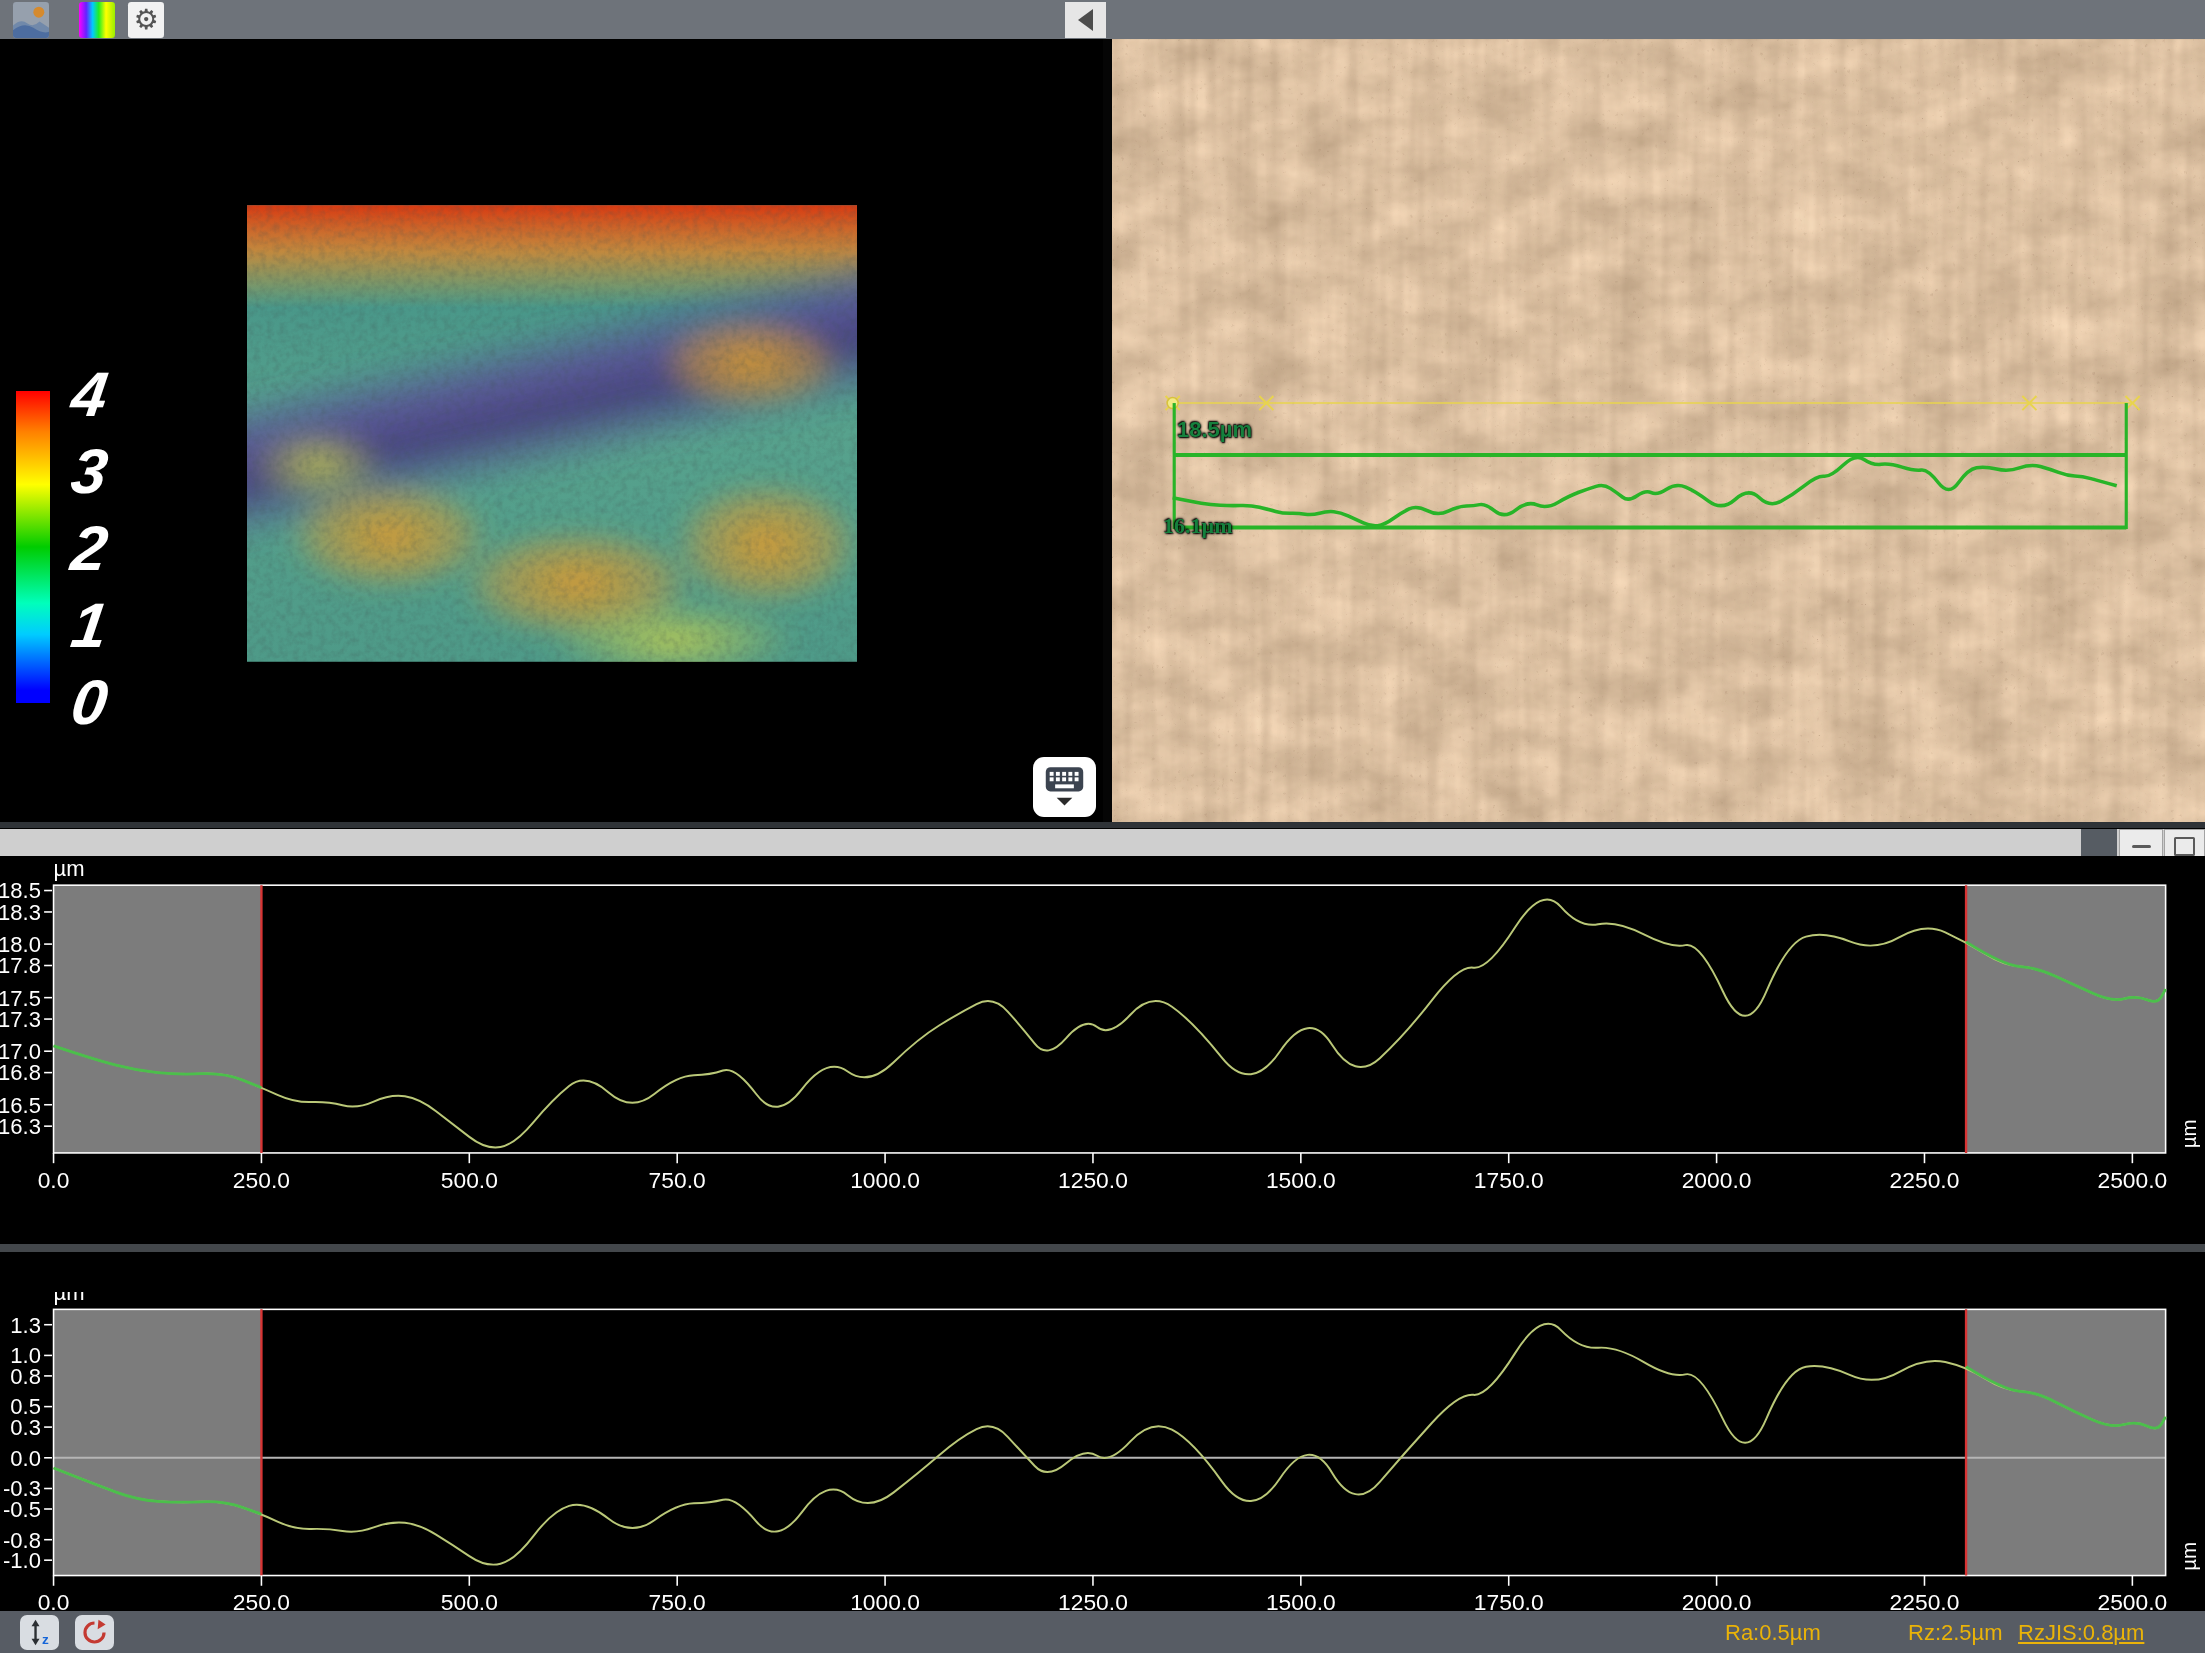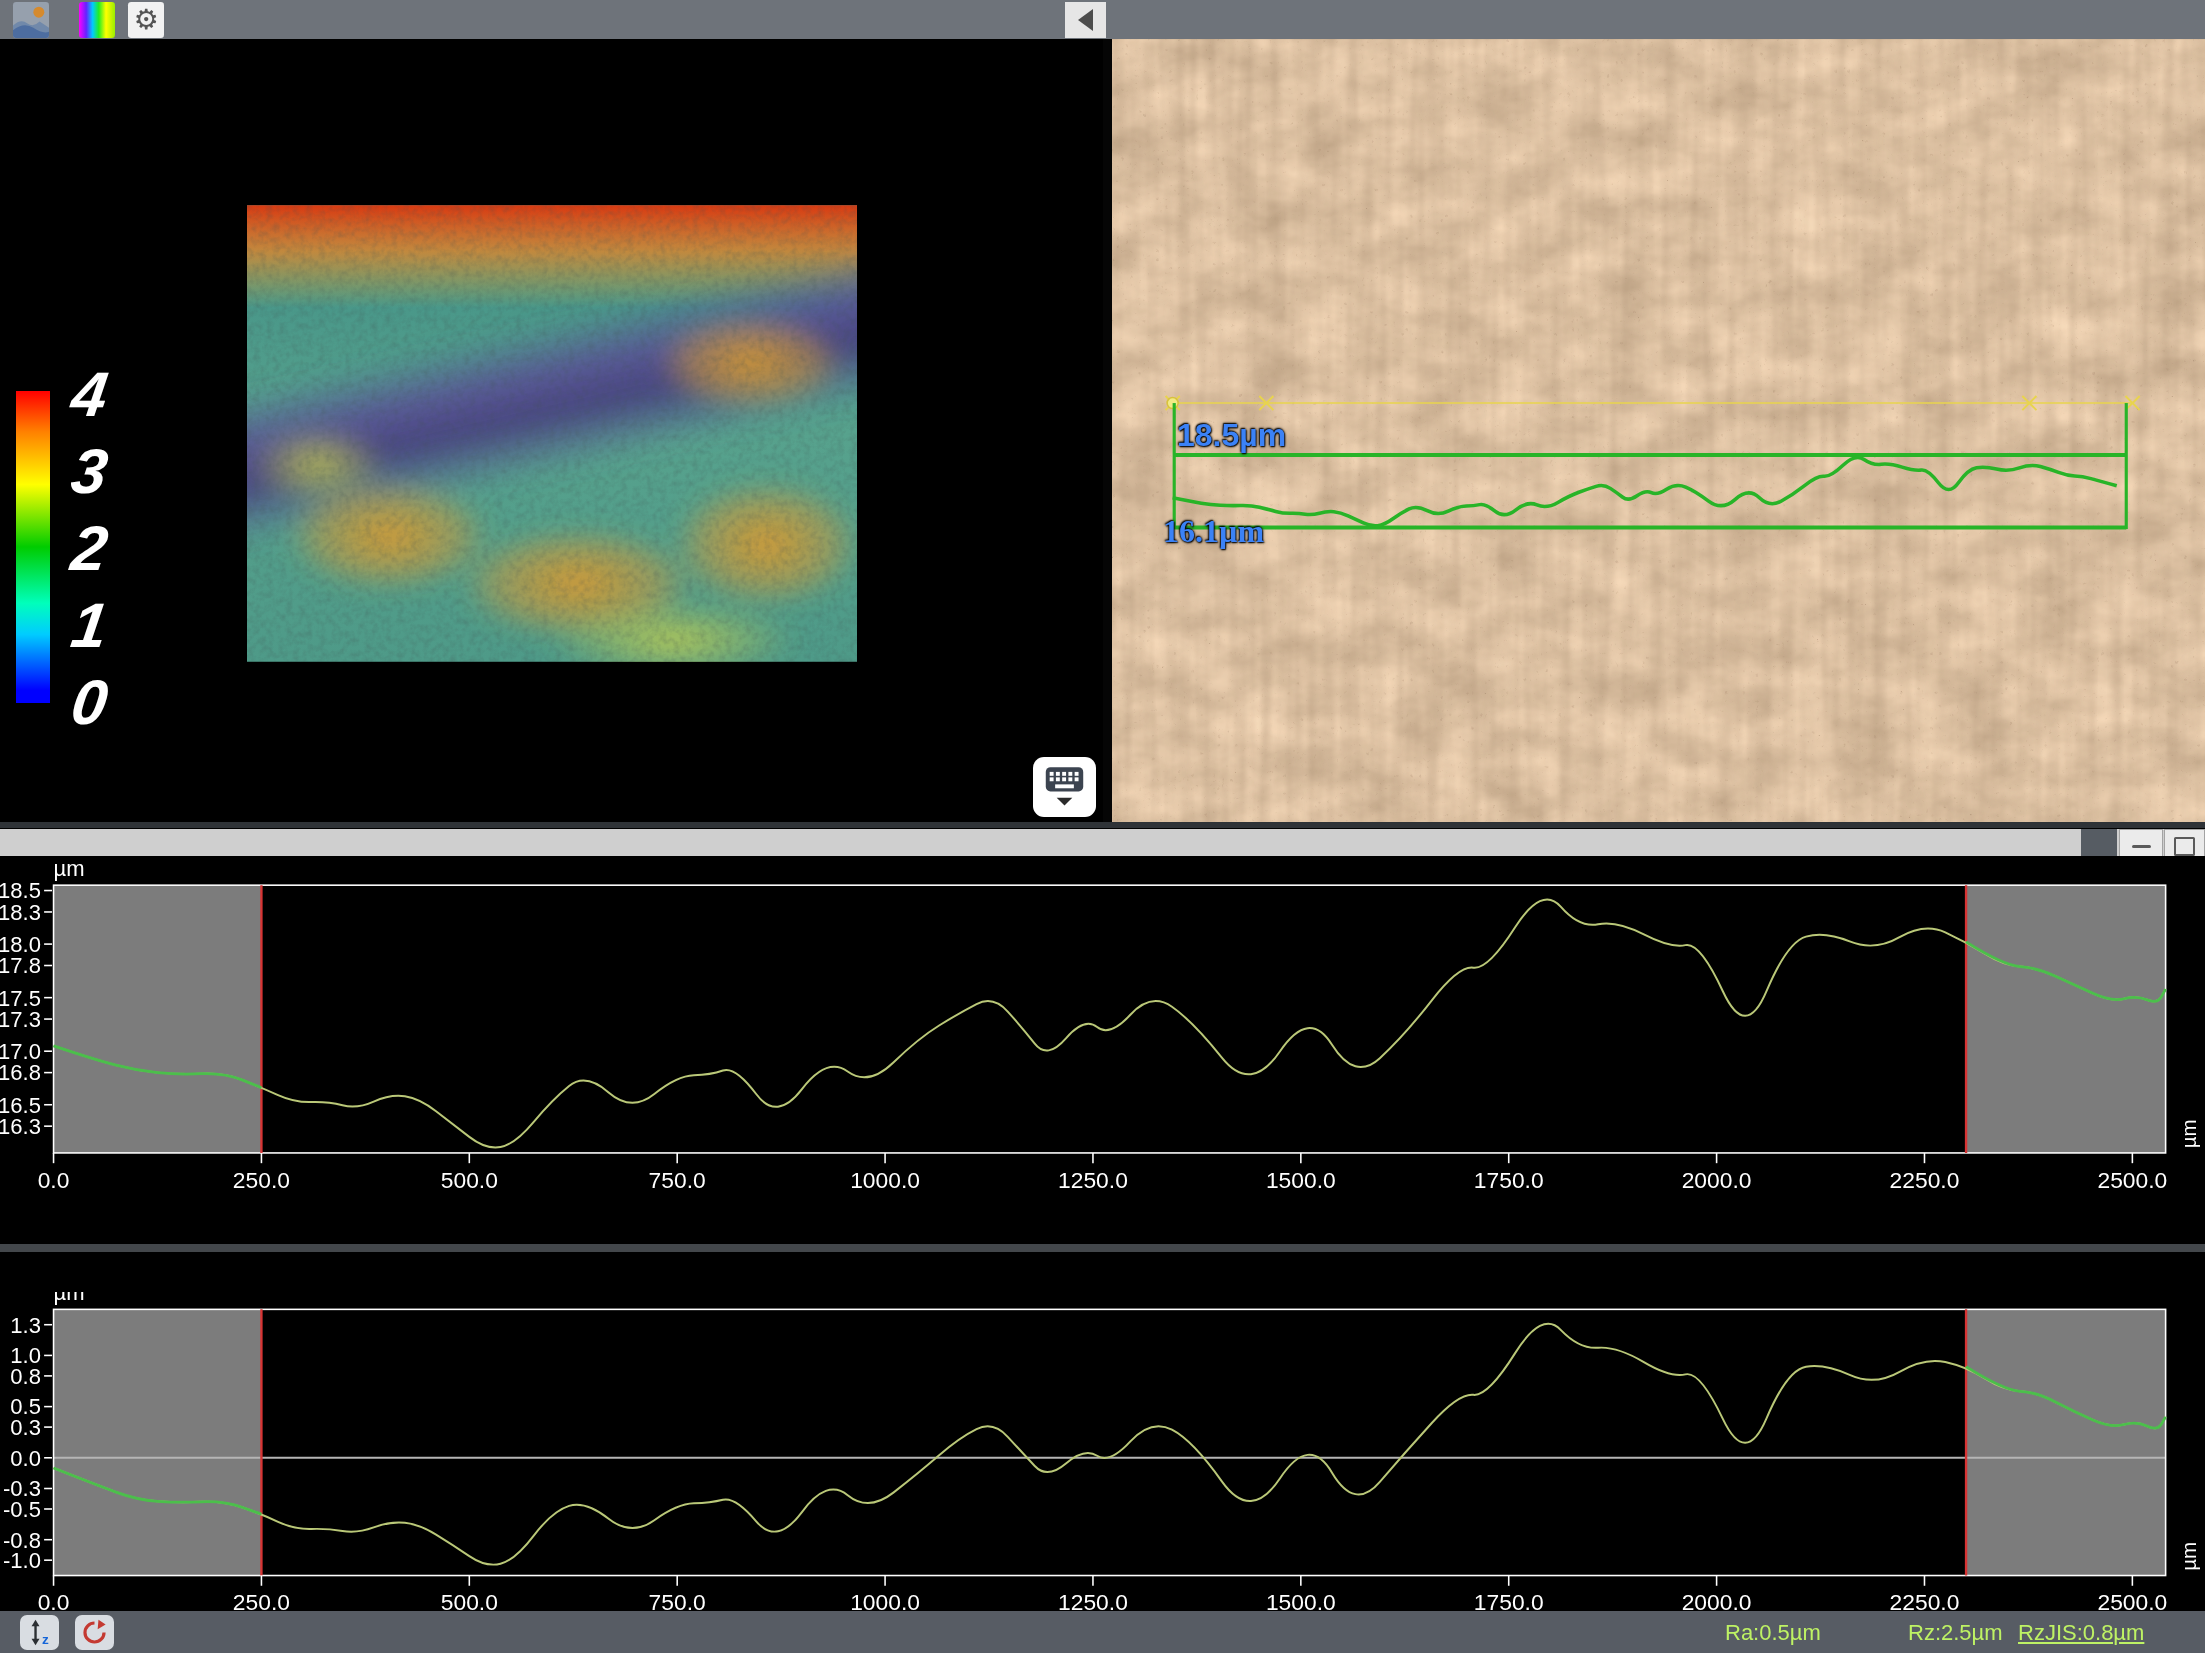--- a/index.html
+++ b/index.html
@@ -22,21 +22,21 @@
   #color-scale-bar{left:15.8px;top:352px;width:34px;height:312px;
     background:linear-gradient(180deg,#ff0000 0%,#ff8000 13%,#ffff00 30%,#00cc00 50%,#00ffbb 68%,#00ccff 78%,#0000ff 96%);}
   .scale-num{position:absolute;left:54px;width:71px;color:#fff;font-size:63px;font-weight:800;font-style:italic;
     transform:skewX(-8deg);text-align:center;line-height:76px;}
   #kbd-btn{left:1033px;top:718px;width:63px;height:60px;background:#fff;border-radius:11px;
     display:flex;align-items:center;justify-content:center;}
 
   
   #panel-gap{left:1103px;top:39px;width:9.5px;height:783px;background:#050505;}
   #right-panel{left:1112px;top:39px;width:1093px;height:784px;background:#b4placeholder;overflow:hidden;}
-  .meas-label{position:absolute;color:#3b82f6;font-size:32px;font-weight:600;
+  .meas-label{position:absolute;color:#15803d;font-size:22px;font-weight:600;
     text-shadow:0 0 3.2px #000,0.8px 0.8px 1.6px #000,-0.8px -0.8px 1.6px #000;}
 
   
   .dark-strip{left:0;width:2205px;background:#2f3337;}
   #window-bar{left:0;top:829px;width:2205px;height:36px;background:#cfcfcf;}
   #divider-notch{left:2081px;top:829px;width:36px;height:35px;background:#565c63;}
   .win-btn{position:absolute;top:829px;height:35px;background:#ebebeb;border:0.8px solid #a3a3a3;
     box-sizing:border-box;display:flex;align-items:center;justify-content:center;}
   #min-btn{left:2119px;width:44px;}
   #max-btn{left:2164px;width:41px;}
@@ -47,21 +47,21 @@
   .chart-title-bar span{margin-left:17.3px;font-size:24.4px;color:#262626;}
   .chart-area{left:0;width:2205px;background:#000;}
   svg text{font-family:"Liberation Sans","DejaVu Sans",sans-serif;}
 
   
   #status-bar{left:0;top:1611px;width:2205px;height:43px;background:#575c64;}
   .status-btn{position:absolute;top:3.9px;width:39px;height:35px;background:#d9dde2;border-radius:7px;
     display:flex;align-items:center;justify-content:center;}
   #zscale-btn{left:19.7px;}
   #reset-btn{left:75px;}
-  .status-text{position:absolute;top:0;height:43px;line-height:43px;color:#bef264;font-size:22px;}
+  .status-text{position:absolute;top:0;height:43px;line-height:43px;color:#eab308;font-size:22px;}
   #ra-text{left:1725px;} #rz-text{left:1876px;margin-left:32px;} #rzjis-text{left:2018px;text-decoration:underline;}
 </style>
 </head>
 <body>
 
 <div id="root">
 
   <div id="toolbar" class="abs">
     <div id="tool-image" class="tool-btn">
       <svg width="36" height="36" viewBox="0 0 46 46">

